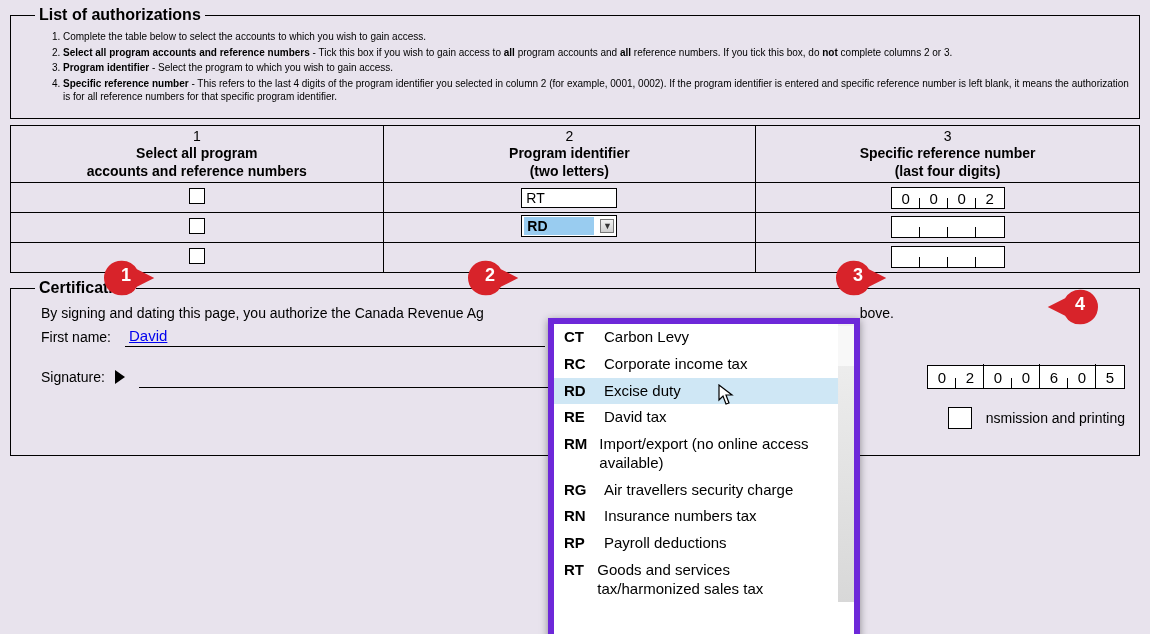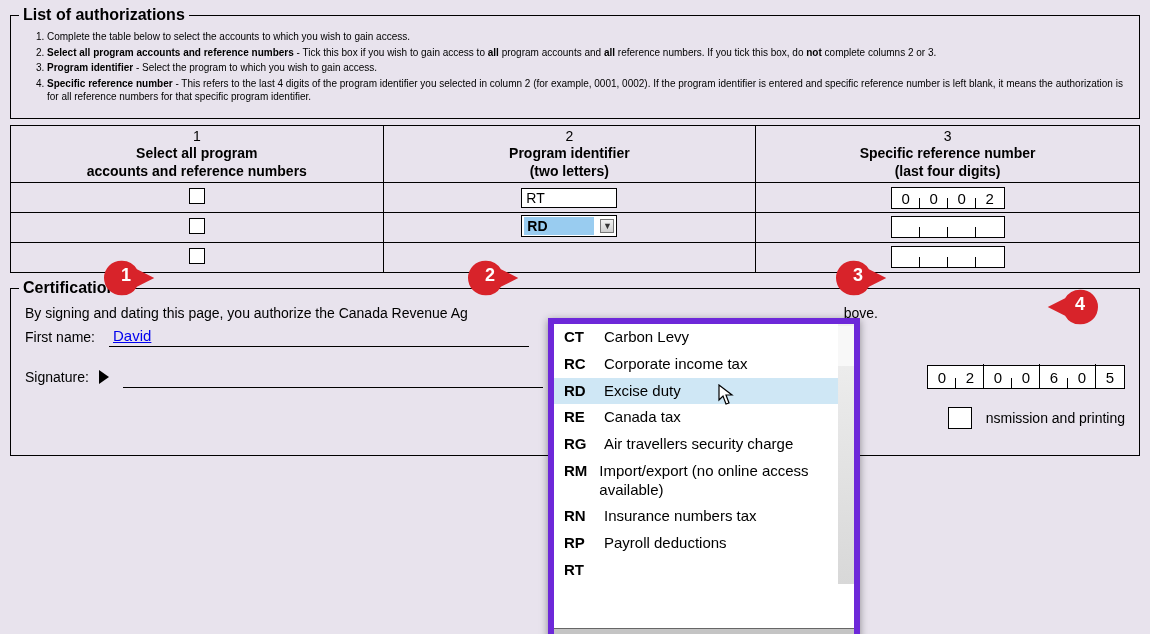--- a/index.html
+++ b/index.html
@@ -9,21 +9,21 @@
     font-family:Arial,Helvetica,sans-serif;
     font-size:14px;
     color:#000;
     position:relative;
     box-sizing:border-box;
   }
   *{box-sizing:border-box;}
   fieldset.auth, fieldset.cert{
     border:1px solid #000;
     margin:6px 10px 0 10px;
-    padding:2px 8px 10px 8px;
+    padding:2px 8px 10px 24px;
     background:transparent;
   }
   fieldset.auth legend, fieldset.cert legend{
     font-weight:bold;
     font-size:16px;
     padding:0 4px;
   }
   ol.instr{
     margin:4px 0 4px 28px;
     padding:0;
@@ -364,40 +364,41 @@
       <div class="dd-item">
         <span class="code">RC</span>
         <span>Corporate income tax</span>
       </div>
       <div class="dd-item highlight">
         <span class="code">RD</span>
         <span>Excise duty</span>
       </div>
       <div class="dd-item">
         <span class="code">RE</span>
-        <span>Canada tax</span>
+        <span>David tax</span>
+      </div>
+      <div class="dd-item">
+        <span class="code">RM</span>
+        <span>Import/export (no online access available)</span>
       </div>
       <div class="dd-item">
         <span class="code">RG</span>
         <span>Air travellers security charge</span>
       </div>
       <div class="dd-item">
-        <span class="code">RM</span>
-        <span>Import/export (no online access available)</span>
-      </div>
-      <div class="dd-item">
         <span class="code">RN</span>
         <span>Insurance numbers tax</span>
       </div>
       <div class="dd-item">
         <span class="code">RP</span>
         <span>Payroll deductions</span>
       </div>
       <div class="dd-item">
         <span class="code">RT</span>
+        <span>Goods and services tax/harmonized sales tax</span>
       </div>
     </div>
   <div class="dd-footer">Type to filter list.</div>
 </div>
 
 <div class="pin pin1">
   <svg viewBox="0 0 60 48">
       <path d="M20 4 A20 20 0 1 0 20 44 A20 20 0 0 0 38 34 L58 24 L38 14 A20 20 0 0 0 20 4 Z" fill="#d8232a"></path>
     </svg>
   <span class="num">1</span>

